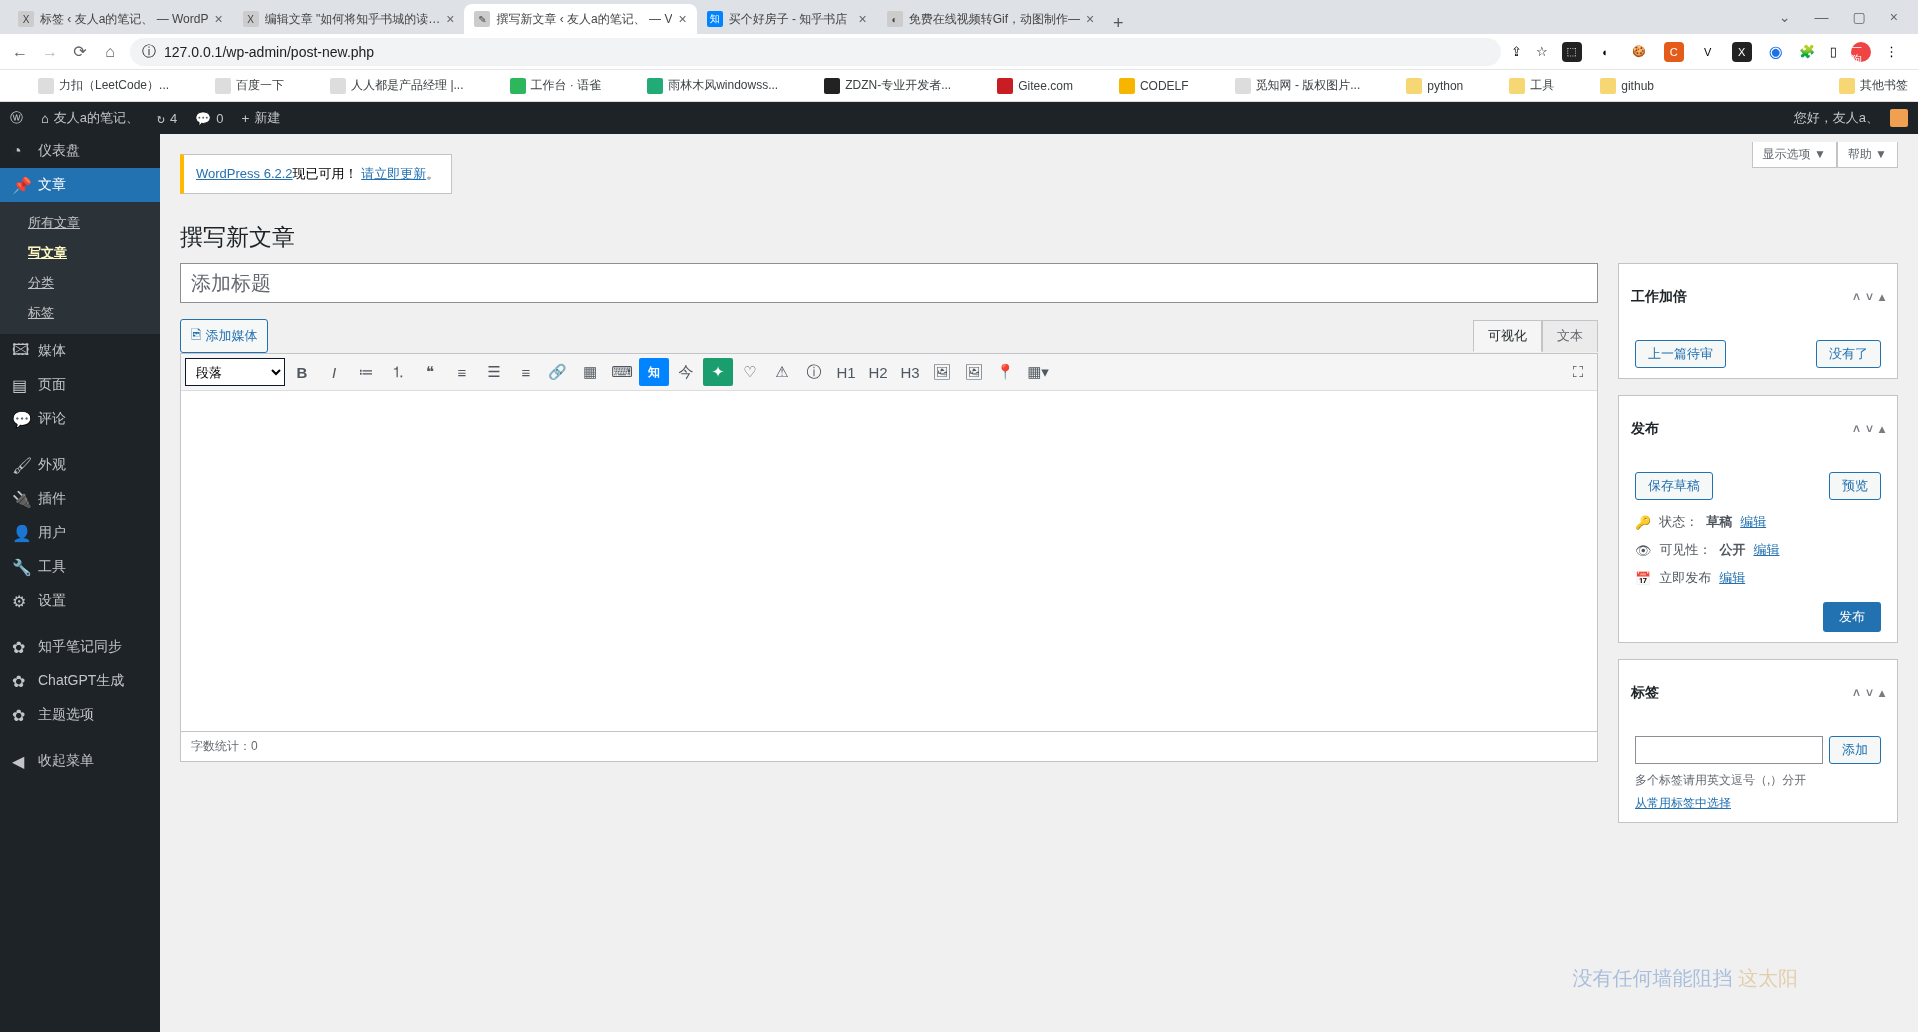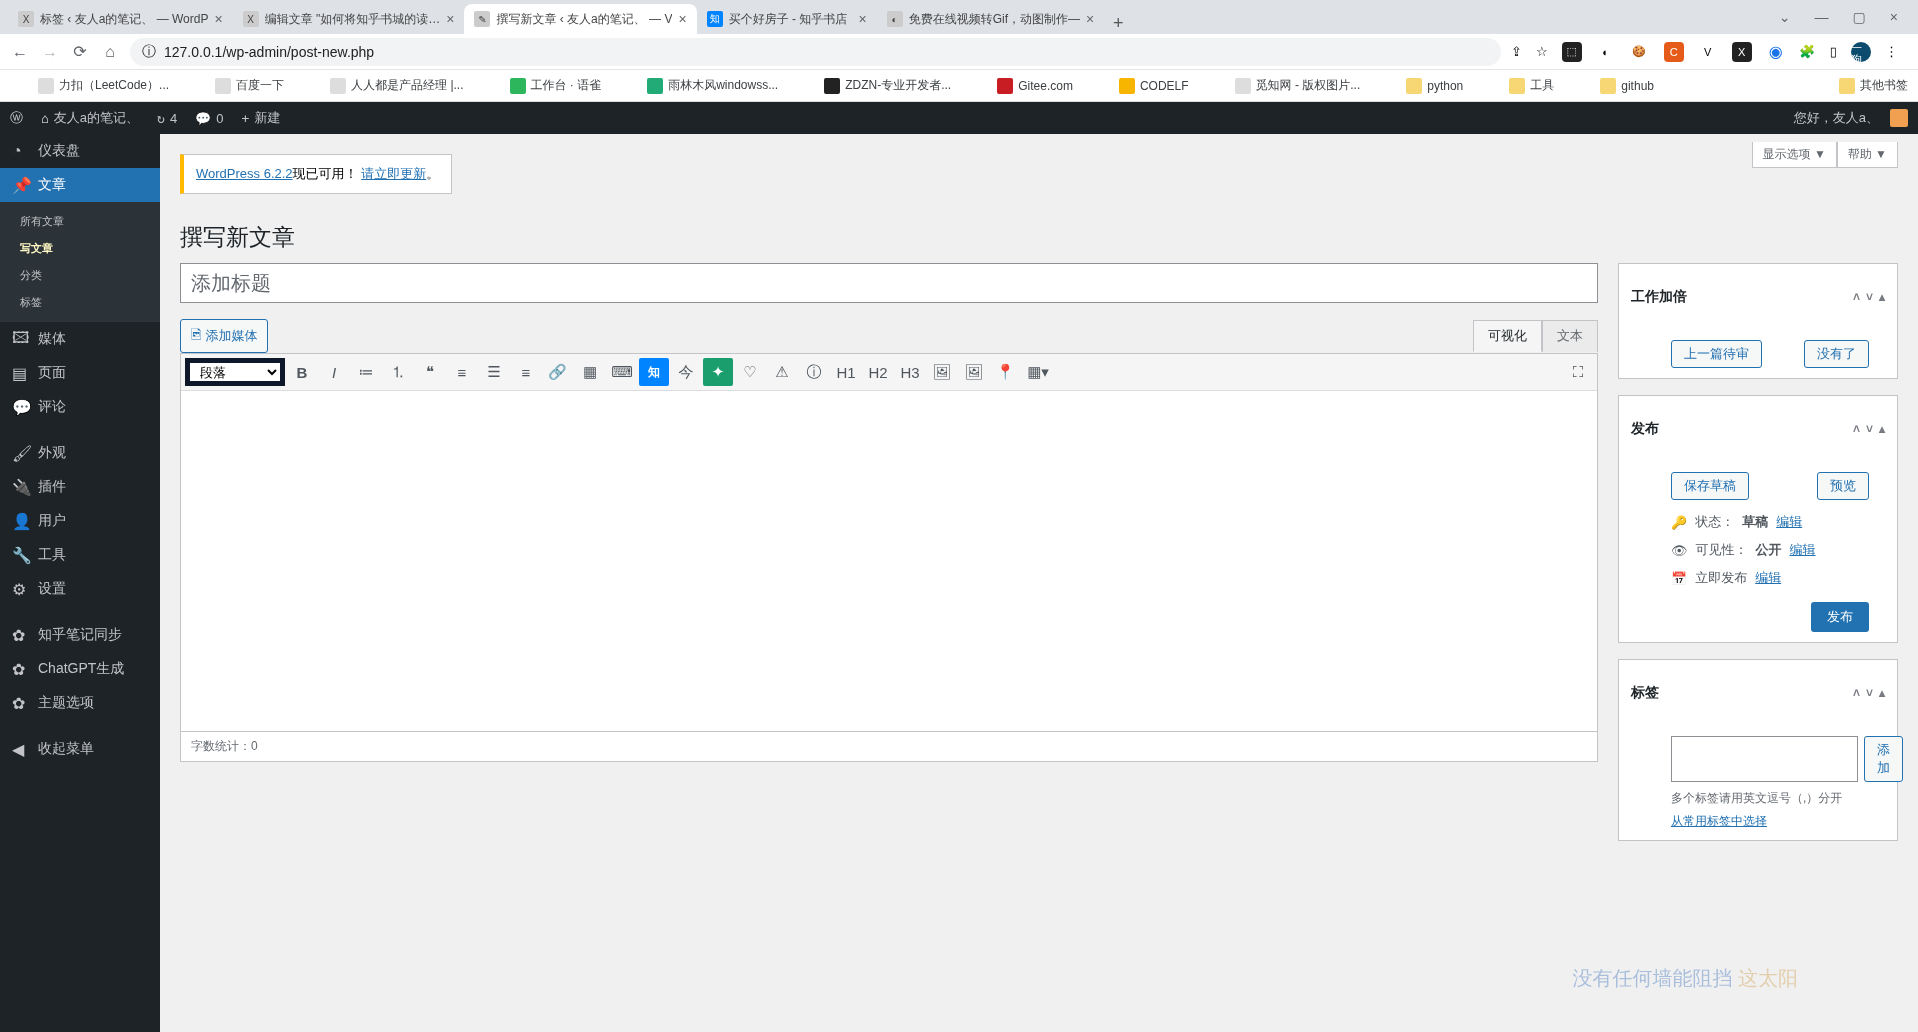--- a/index.html
+++ b/index.html
@@ -33,21 +33,21 @@
 .wp-adminbar .item{ display:flex; align-items:center; gap:5px; color:#c3c4c7;}
 .wp-adminbar .ico{font-family:monospace;}
 
 
 .wp-wrap { display:flex; height:calc(1032px - 34px - 36px - 32px - 32px); }
 .wp-sidebar { width:160px; background:#1d2327; color:#c3c4c7; font-size:14px; }
 .wp-menu-item { height:34px; display:flex; align-items:center; padding:0 12px; gap:8px; cursor:pointer;}
 .wp-menu-item.current{ background:#2271b1; color:#fff; position:relative;}
 .wp-menu-item.current::after{ content:''; position:absolute; right:-8px; top:50%; transform:translateY(-50%); border:8px solid transparent; border-right-color:#f0f0f1;}
 .wp-submenu { background:#2c3338; padding:6px 0;}
-.wp-submenu .sub{ padding:6px 20px; font-size:11px; color:#c3c4c7; cursor:pointer;}
+.wp-submenu .sub{ padding:6px 28px; font-size:13px; color:#c3c4c7; cursor:pointer;text-decoration:underline;}
 .wp-submenu .sub.current{ color:#fef9c3; font-weight:600;}
 .mico{ width:18px; font-size:16px;}
 
 .wp-content { flex:1; background:#f0f0f1; padding:0; position:relative; overflow:auto;}
 .screen-meta{ position:absolute; top:8px; right:20px; display:flex; }
 .screen-tab{ background:#fff; border:1px solid #c3c4c7; border-top:none; padding:4px 10px; font-size:12px; color:#646970; cursor:pointer;}
 
 .notice { margin:20px 20px 12px 20px; background:#fff; border:1px solid #c3c4c7; border-left:4px solid #ffba00; padding:10px 12px; width:fit-content;}
 .notice a{ color:#2271b1; text-decoration:underline;}
 
@@ -61,34 +61,34 @@
 .title-input::placeholder{ color:#646970;}
 
 .media-btn-row{ margin-top:16px; display:flex; align-items:center;}
 .add-media{ border:1px solid #2271b1; background:#f6f7f7; color:#2271b1; padding:5px 10px; font-size:13px; border-radius:3px; display:flex; align-items:center; gap:4px; cursor:pointer;}
 .editor-tabs{ margin-left:auto; display:flex;}
 .editor-tab{ padding:6px 14px; background:#ebebeb; border:1px solid #c3c4c7; border-bottom:none; color:#646970; font-size:13px; cursor:pointer;}
 .editor-tab.active{ background:#f5f5f5; border-bottom:1px solid #f5f5f5; color:#1d2327;}
 
 .toolbar-wrap{ border:1px solid #c3c4c7; background:#fff;}
 .toolbar{ background:#f5f5f5; border-bottom:1px solid #dcdcde; padding:4px; display:flex; align-items:center; gap:2px;}
-.tb-select{ width:100px; height:28px; border:5px solid #0f172a; background:#fff; font-size:13px; padding:0 6px;}
+.tb-select{ width:100px; height:28px; border:1px solid #0f172a; background:#fff; font-size:13px; padding:0 6px;}
 .tb-btn{ width:30px; height:28px; display:flex; align-items:center; justify-content:center; color:#50575e; font-size:15px; cursor:pointer; border-radius:2px;}
 .tb-btn.zhi{ background:#0084ff; color:#fff; font-size:12px; font-weight:bold;}
 .tb-btn.grn{ background:#1a9e6e; color:#fff;}
 .tb-expand{ margin-left:auto;}
 .editor-body{ height:340px; background:#fff;}
 .status-bar{ border:1px solid #c3c4c7; border-top:none; background:#fff; padding:6px 10px; font-size:12px; color:#646970;}
 
 
 .metabox{ background:#fff; border:1px solid #c3c4c7; margin-bottom:16px;}
 .mb-head{ padding:24px 12px; font-size:14px; font-weight:600; display:flex; align-items:center; color:#1d2327;}
 .mb-head .mb-ctrls{ margin-left:auto; display:flex; gap:6px; color:#787c82;}
 .mb-head .mb-ctrls span{ cursor:pointer; font-size:12px;}
-.mb-body{ padding:10px 28px; font-size:13px; color:#50575e;margin-left:24px;}
+.mb-body{ padding:10px 16px; font-size:13px; color:#50575e;}
 .mb-body .row{ display:flex; align-items:center; gap:8px; padding:5px 0;}
 .btn-secondary{ border:1px solid #2271b1; color:#2271b1; background:#f6f7f7; padding:4px 12px; border-radius:3px; cursor:pointer; font-size:13px;}
 .btn-primary{ background:#2271b1; color:#fff; border:none; padding:6px 16px; border-radius:3px; cursor:pointer; font-size:13px;}
 .mb-body a{ color:#2271b1; text-decoration:underline;}
 .tags-input{ display:flex; gap:6px;}
 .tags-input input{ flex:1; border:1px solid #8c8f94; padding:4px;}
 .tags-hint{ font-size:12px; color:#646970; margin-top:8px;}
 .tags-link{ font-size:12px; margin-top:6px;}
 
 .watermark{ position:absolute; right:120px; bottom:40px; font-size:20px; color:#e0c9a0; opacity:.85; pointer-events:none;}
@@ -146,21 +146,21 @@
   <span>☆</span>
   <span class="ext-ico" style="background:#222;color:#fff">⬚</span>
   <span class="ext-ico">◐</span>
   <span class="ext-ico" style="color:#8b5a2b">🍪</span>
   <span class="ext-ico" style="background:#e55c1a;color:#fff">C</span>
   <span class="ext-ico">V</span>
   <span class="ext-ico" style="background:#222;color:#fff">X</span>
   <span class="ext-ico" style="color:#1a73e8;font-size:16px">◉</span>
   <span>🧩</span>
   <span>▯</span>
-  <span class="ext-ico" style="background:#0c4a6e;color:#fff;border-radius:50%">二狗</span>
+  <span class="ext-ico" style="background:#ef4444;color:#fff;border-radius:50%">二狗</span>
   <span>⋮</span>
  </div>
 </div>
 
 <div class="bmbar">
  <div class="bm">
       <span class="bm-ico"></span>
       <span>力扣（LeetCode）...</span>
     </div>
  <div class="bm">

